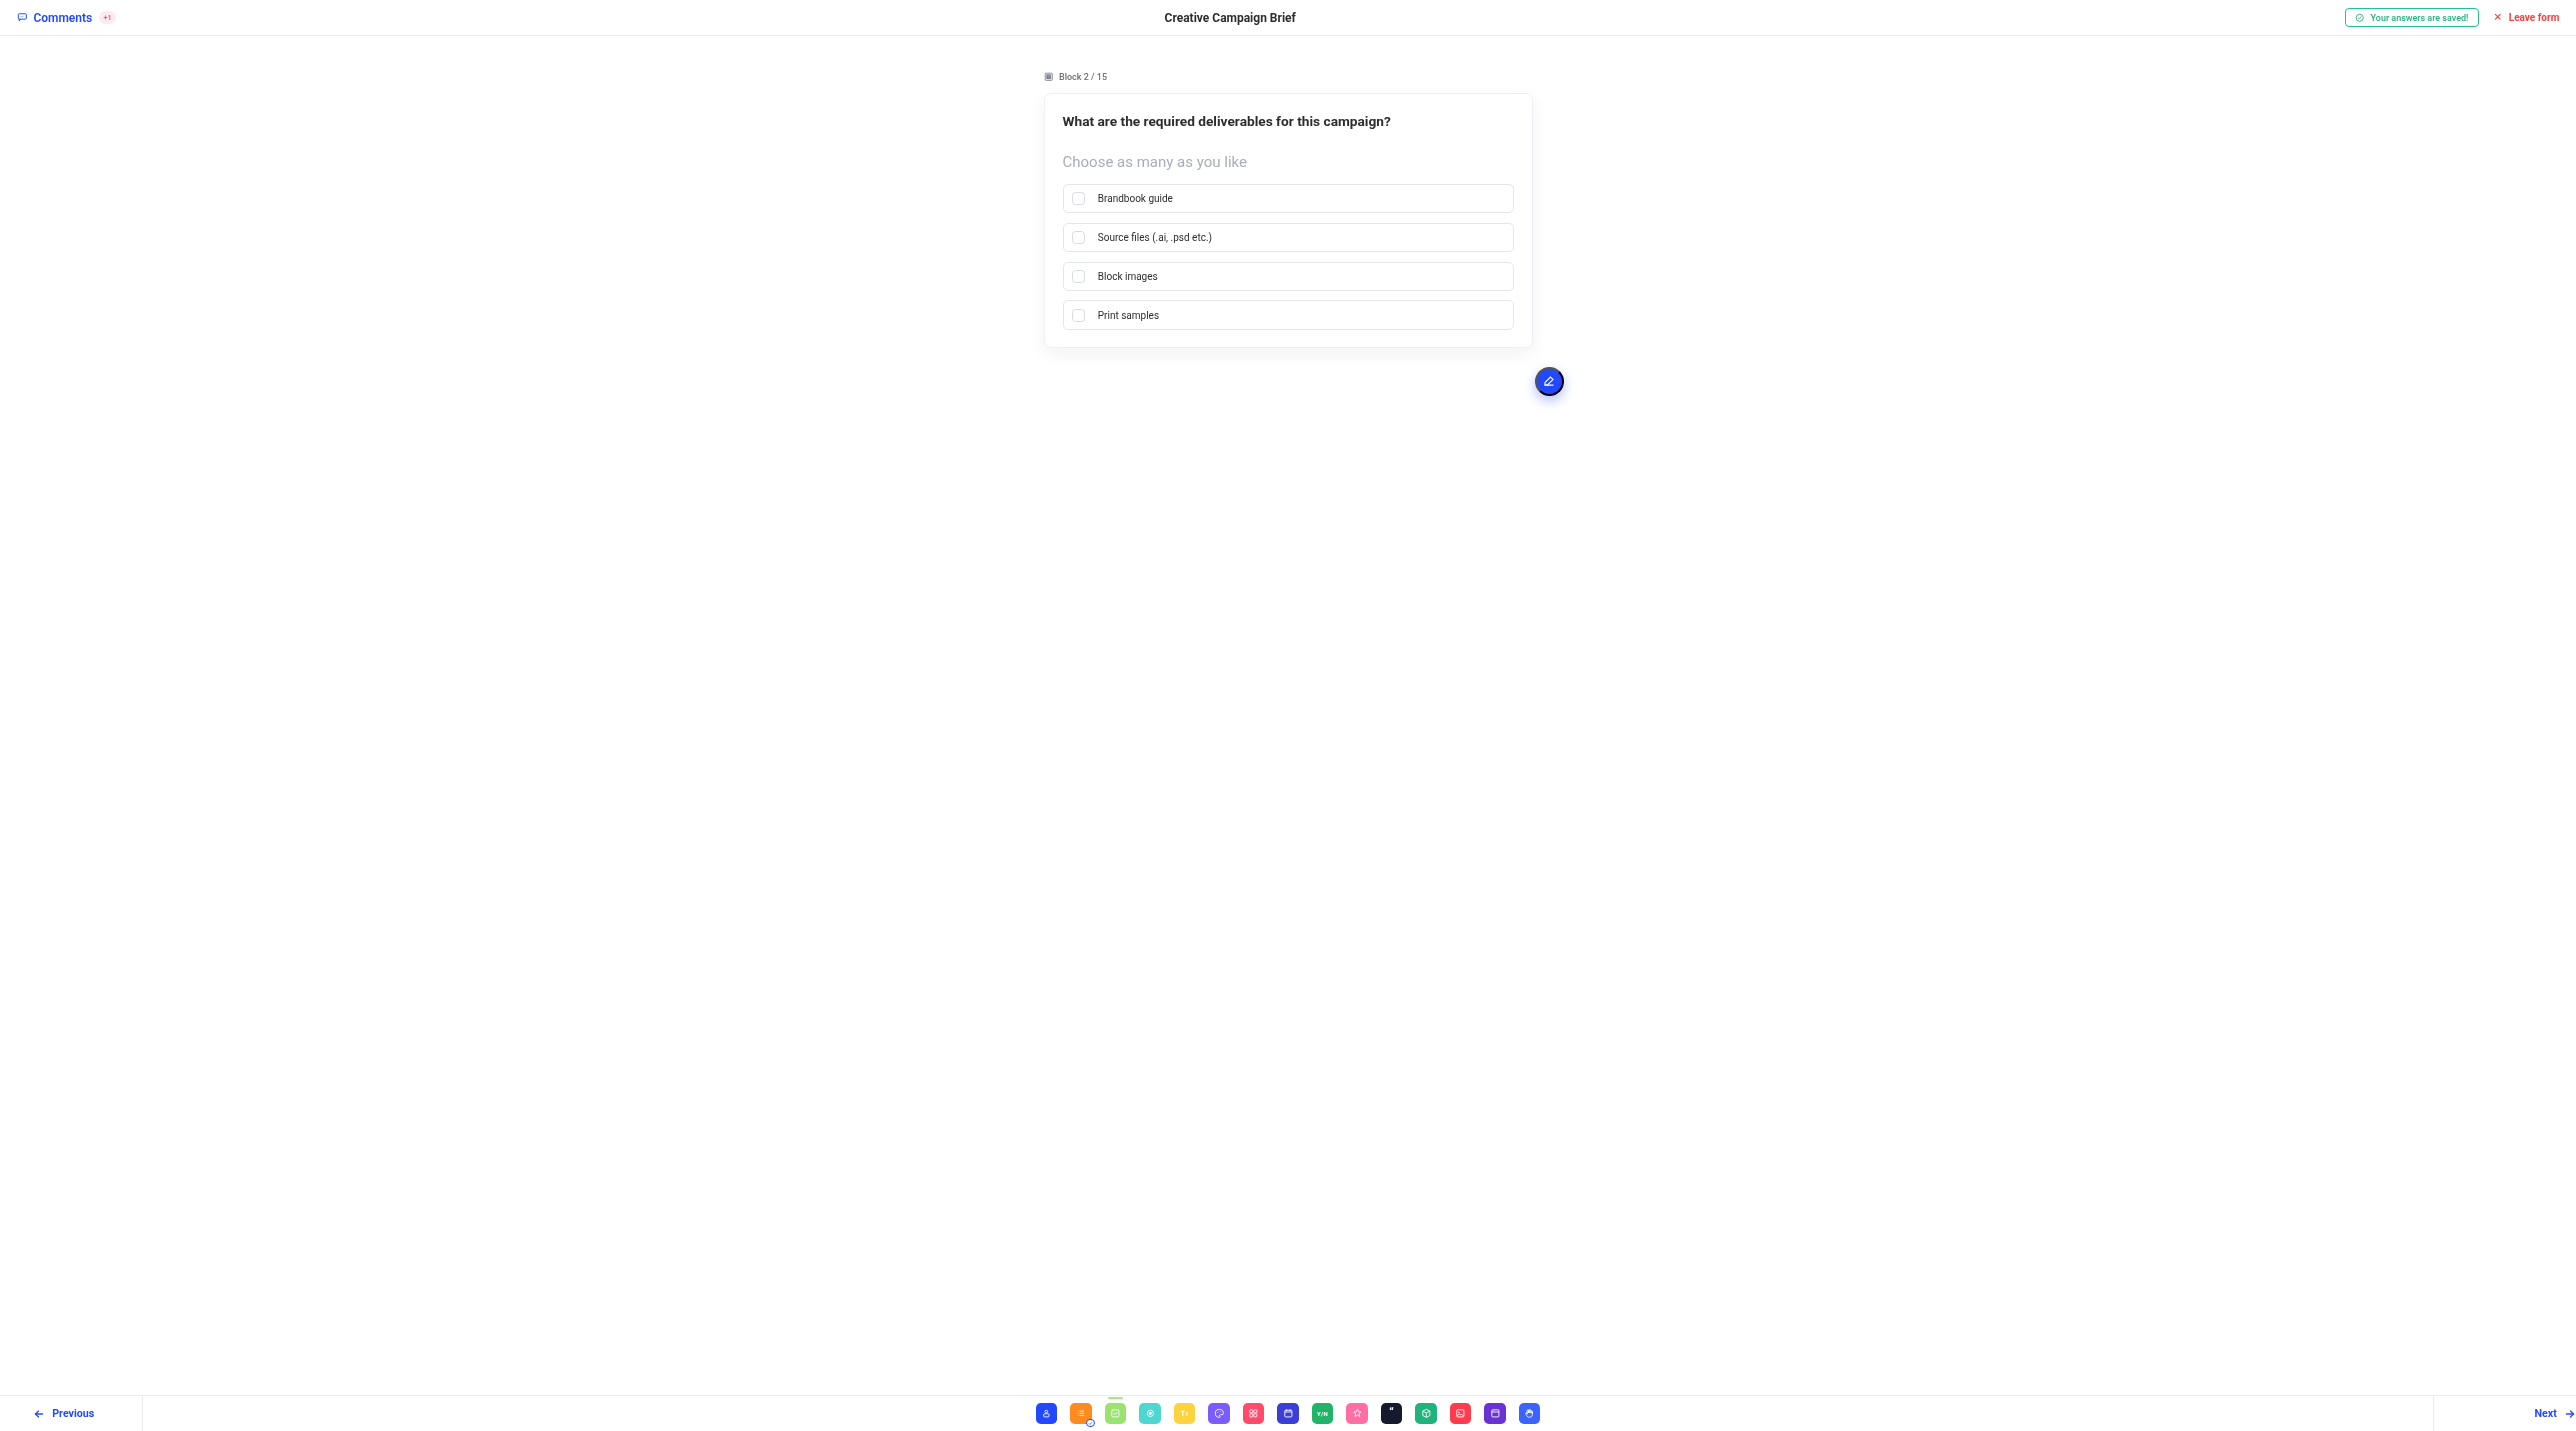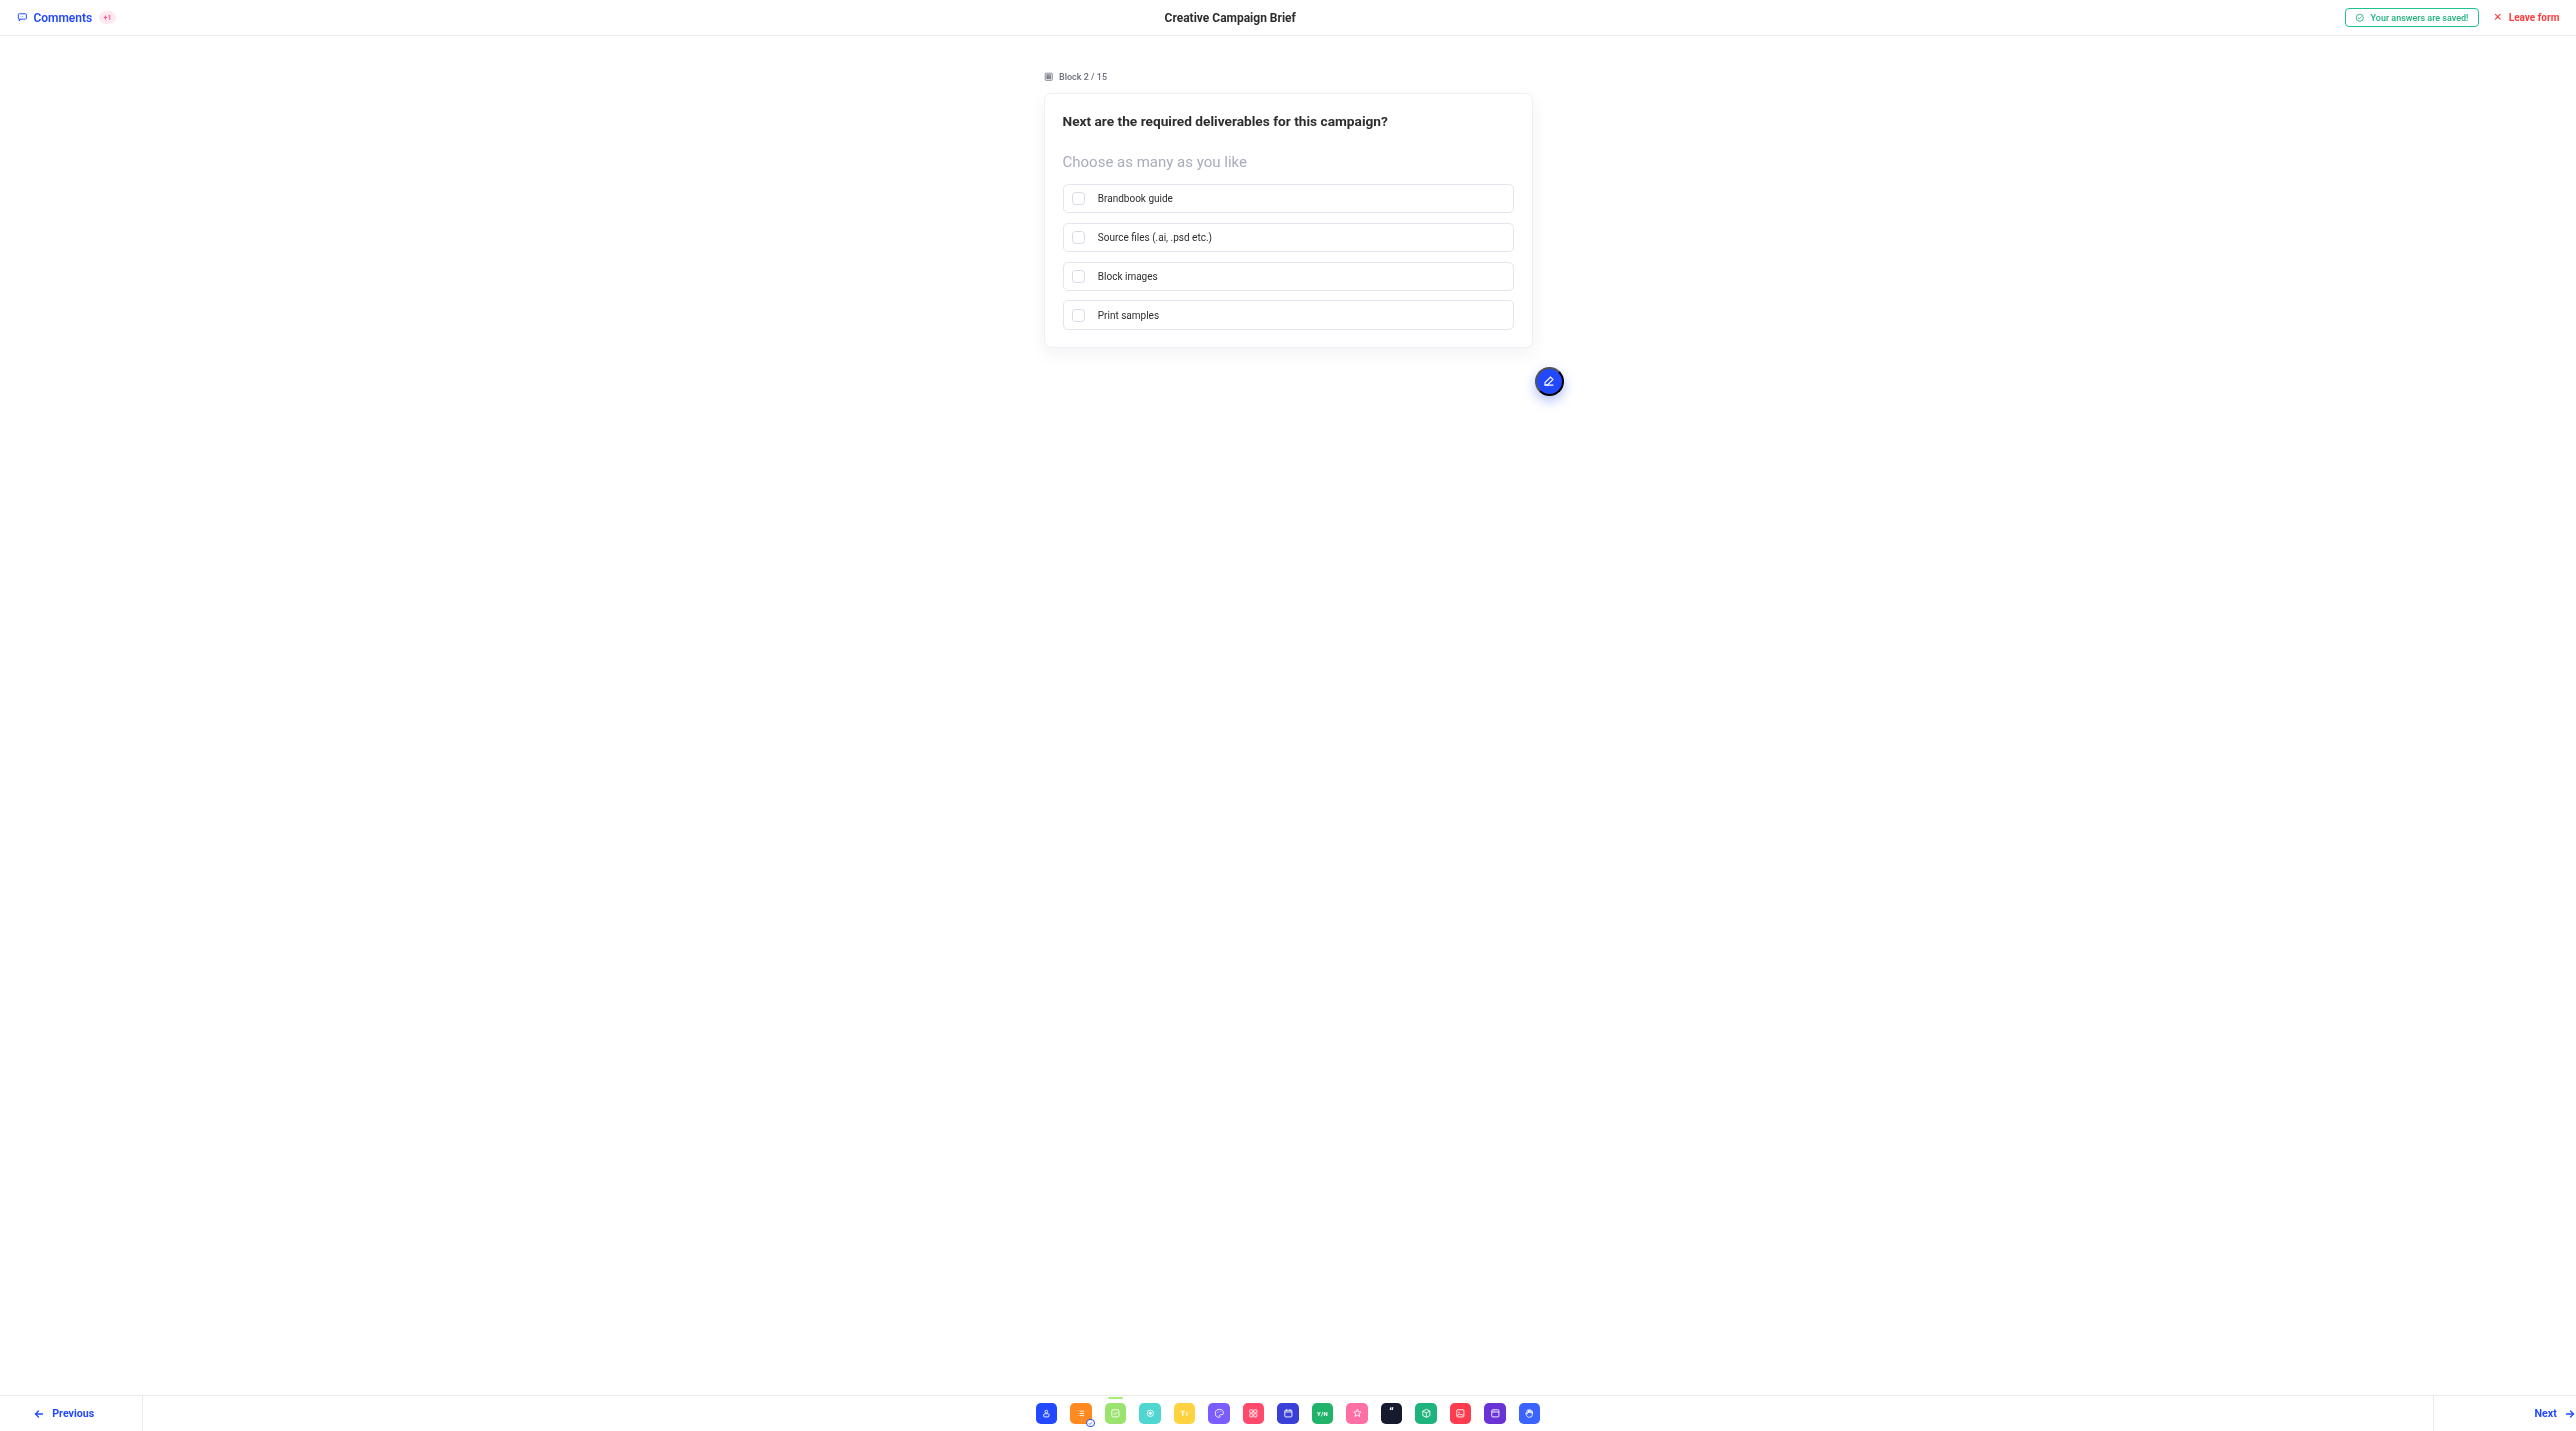--- a/index.html
+++ b/index.html
@@ -135,21 +135,21 @@
         <rect x="3" y="3" width="18" height="18" rx="2"></rect>
         <rect x="7" y="7" width="4" height="4"></rect>
           <rect x="13" y="7" width="4" height="4"></rect>
         <rect x="7" y="13" width="4" height="4"></rect>
           <rect x="13" y="13" width="4" height="4"></rect>
       </svg>
       <span>Block 2 / 15</span>
     </div>
 
     <section class="card">
-      <h2 class="question">Next are the required deliverables for this campaign?</h2>
+      <h2 class="question">What are the required deliverables for this campaign?</h2>
       <p class="hint">Choose as many as you like</p>
 
       <div class="options">
         <label class="option">
           <span class="checkbox"></span>
           <span class="option-label">Brandbook guide</span>
         </label>
         <label class="option">
           <span class="checkbox"></span>
           <span class="option-label">Source files (.ai, .psd etc.)</span>

